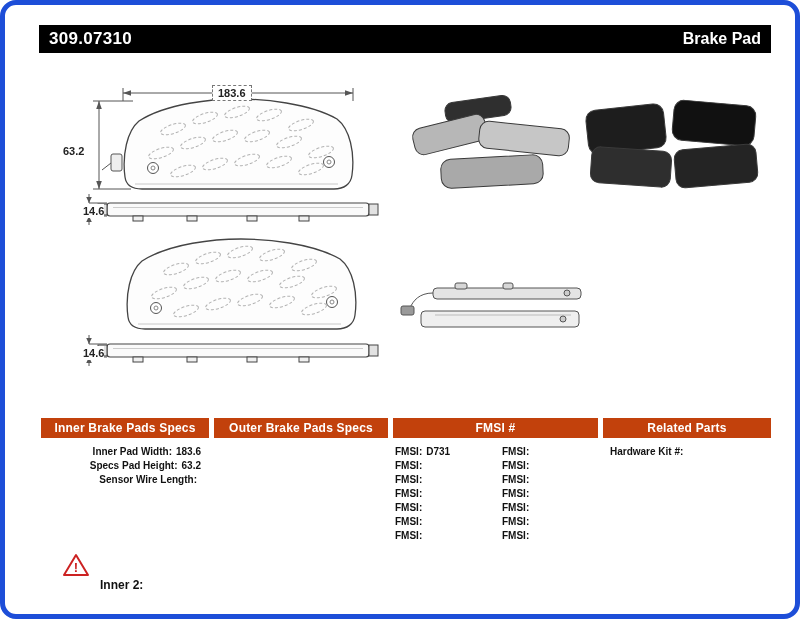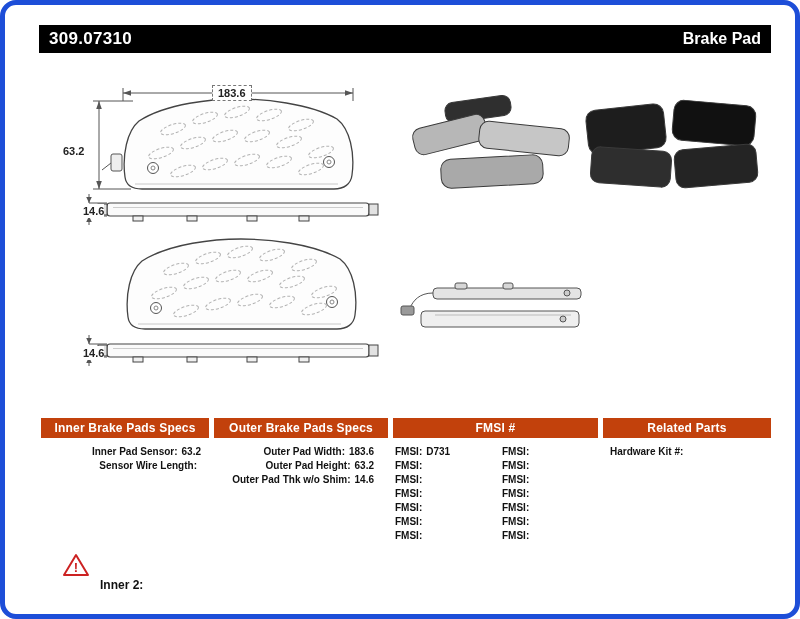--- a/index.html
+++ b/index.html
@@ -148,29 +148,25 @@
   <div class="dimlabel" style="left:58px; top:139px;">63.2</div>
   <div class="dimlabel" style="left:78px; top:199px;">14.6</div>
   <div class="dimlabel" style="left:78px; top:341px;">14.6</div>
 
   <div class="colhdr" style="left:36px; width:168px;">Inner Brake Pads Specs</div>
   <div class="colhdr" style="left:388px; width:205px;">FMSI #</div>
   <div class="colhdr" style="left:209px; width:174px;">Outer Brake Pads Specs</div>
   <div class="colhdr" style="left:598px; width:168px;">Related Parts</div>
 
   <div class="speccol alignright" style="left:36px; width:160px;">
-    <div class="row"><span>Inner Pad Sensor:</span><span class="val">63.2</span></div>
+    <div class="row"><span>Inner Pad Width:</span><span class="val">183.6</span></div>
+    <div class="row"><span>Specs Pad Height:</span><span class="val">63.2</span></div>
     <div class="row"><span>Sensor Wire Length:</span><span class="val"></span></div>
   </div>
 
-  <div class="speccol alignright" style="left:209px; width:160px;">
-    <div class="row"><span>Outer Pad Width:</span><span class="val">183.6</span></div>
-    <div class="row"><span>Outer Pad Height:</span><span class="val">63.2</span></div>
-    <div class="row"><span>Outer Pad Thk w/o Shim:</span><span class="val">14.6</span></div>
-  </div>
 
   <div class="speccol" style="left:390px; width:100px;">
     <div class="row"><span>FMSI:</span><span class="val">D731</span></div>
     <div class="row"><span>FMSI:</span><span class="val"></span></div>
     <div class="row"><span>FMSI:</span><span class="val"></span></div>
     <div class="row"><span>FMSI:</span><span class="val"></span></div>
     <div class="row"><span>FMSI:</span><span class="val"></span></div>
     <div class="row"><span>FMSI:</span><span class="val"></span></div>
     <div class="row"><span>FMSI:</span><span class="val"></span></div>
   </div>

